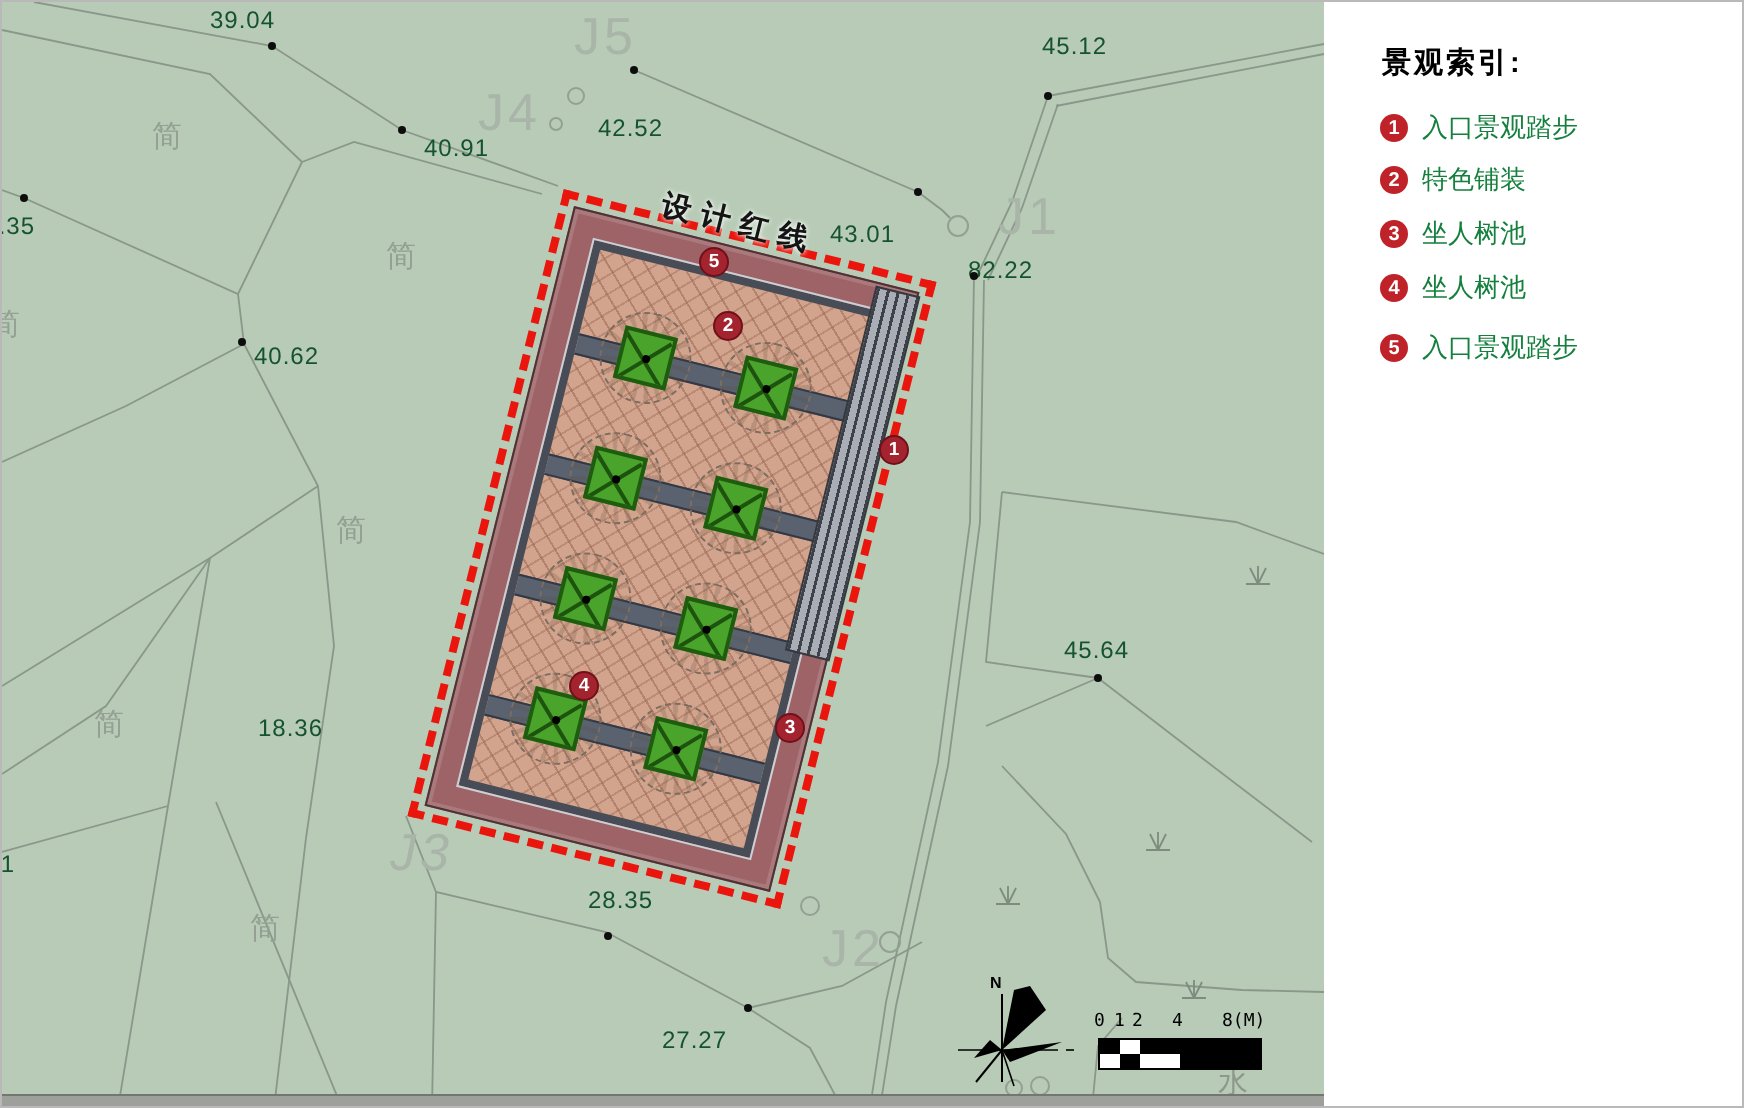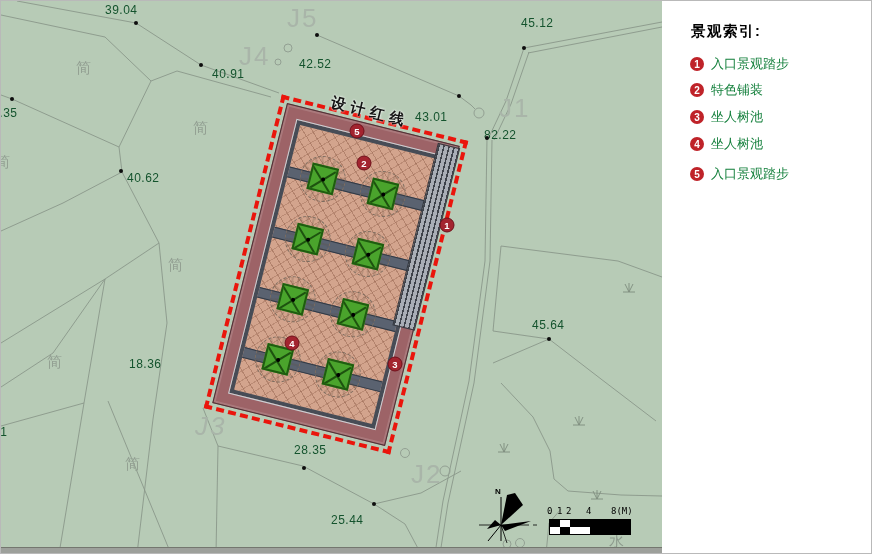--- a/index.html
+++ b/index.html
@@ -184,21 +184,21 @@
         <span class="num-label" style="left: 211px; top: 66px;">40.91</span>
         <span class="num-label" style="left: 298px; top: 56px;">42.52</span>
         <span class="num-label" style="left: 520px; top: 15px;">45.12</span>
         <span class="num-label" style="left: 414px; top: 109px;">43.01</span>
         <span class="num-label" style="left: 483px; top: 127px;">82.22</span>
         <span class="num-label" style="left: -16px; top: 105px;">38.35</span>
         <span class="num-label" style="left: 126px; top: 170px;">40.62</span>
         <span class="num-label" style="left: 531px; top: 317px;">45.64</span>
         <span class="num-label" style="left: 128px; top: 356px;">18.36</span>
         <span class="num-label" style="left: 293px; top: 442px;">28.35</span>
-        <span class="num-label" style="left: 330px; top: 512px;">25.44</span>
+        <span class="num-label" style="left: 330px; top: 512px;">27.27</span>
         <span class="num-label" style="left: -26px; top: 424px;">43.61</span>
         <span class="big-label" style="left: 286px; top: 2px;">J5</span>
         <span class="big-label" style="left: 238px; top: 40px;">J4</span>
         <span class="big-label" style="left: 498px; top: 92px;">J1</span>
         <span class="big-label" style="left: 194px; top: 410px; font-style: italic;">J3</span>
         <span class="big-label" style="left: 410px; top: 458px; text-align: center;">J2</span>
         <span class="cjk-label" style="left: 75px; top: 58px;">简</span>
         <span class="cjk-label" style="left: 192px; top: 118px;">简</span>
         <span class="cjk-label" style="left: 167px; top: 255px;">简</span>
         <span class="cjk-label" style="left: 46px; top: 352px;">简</span>

